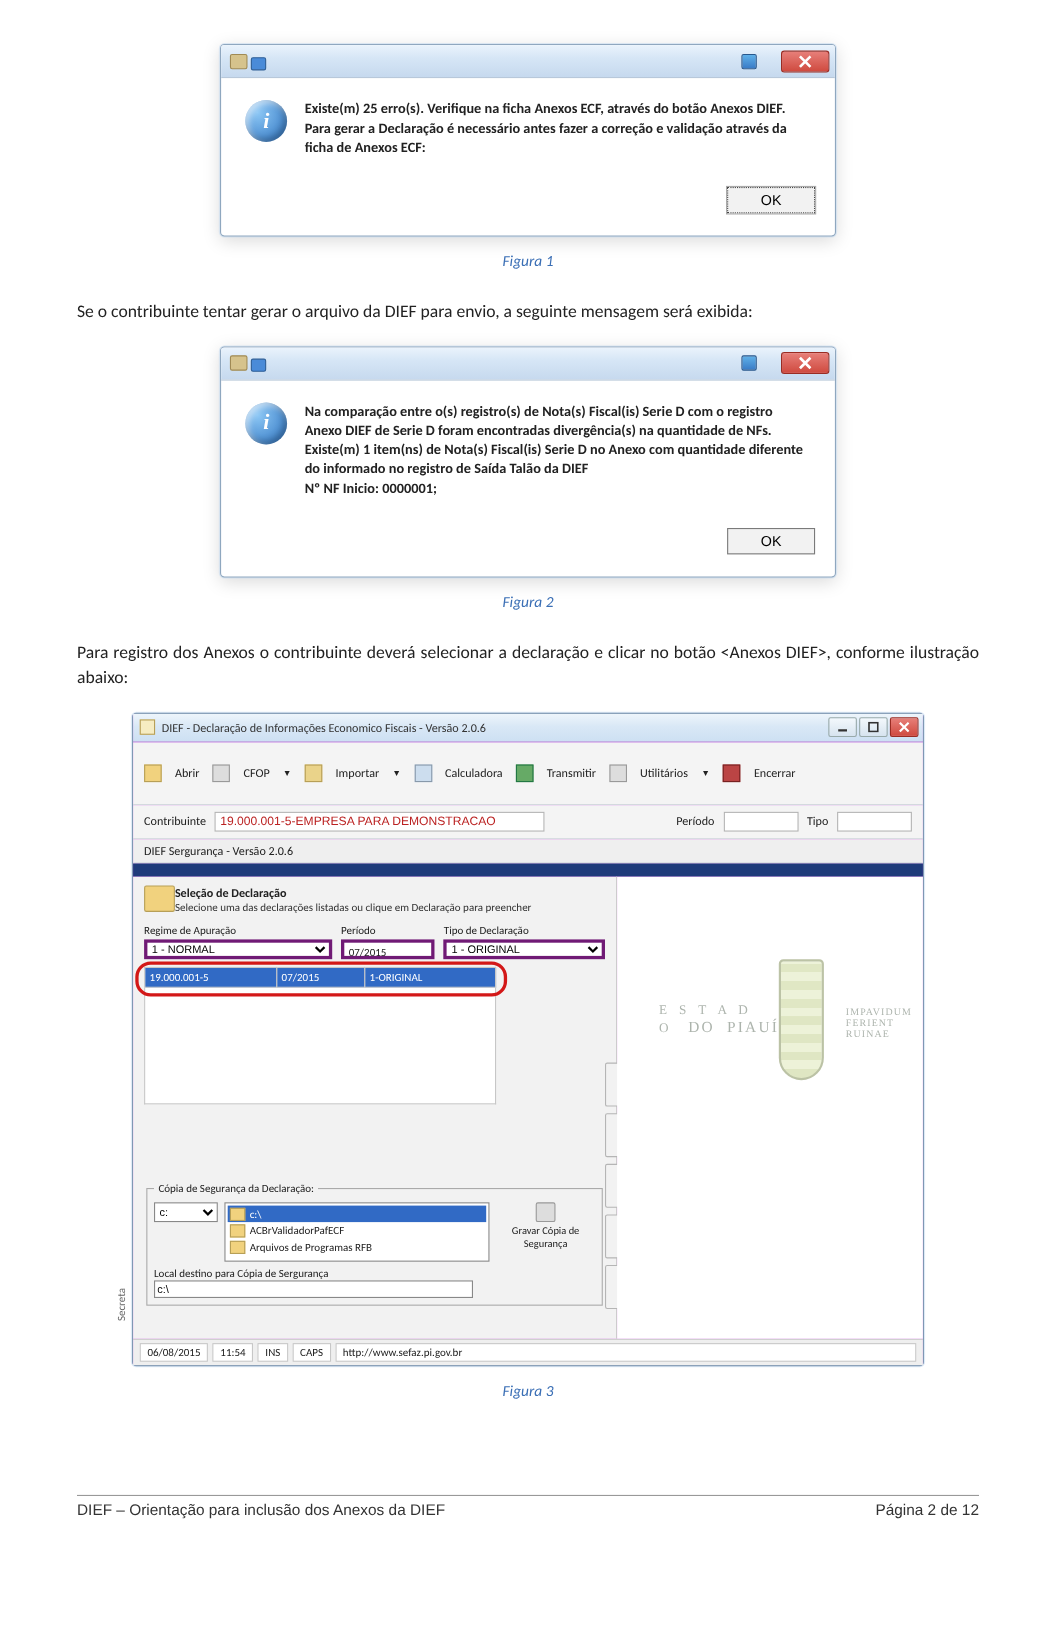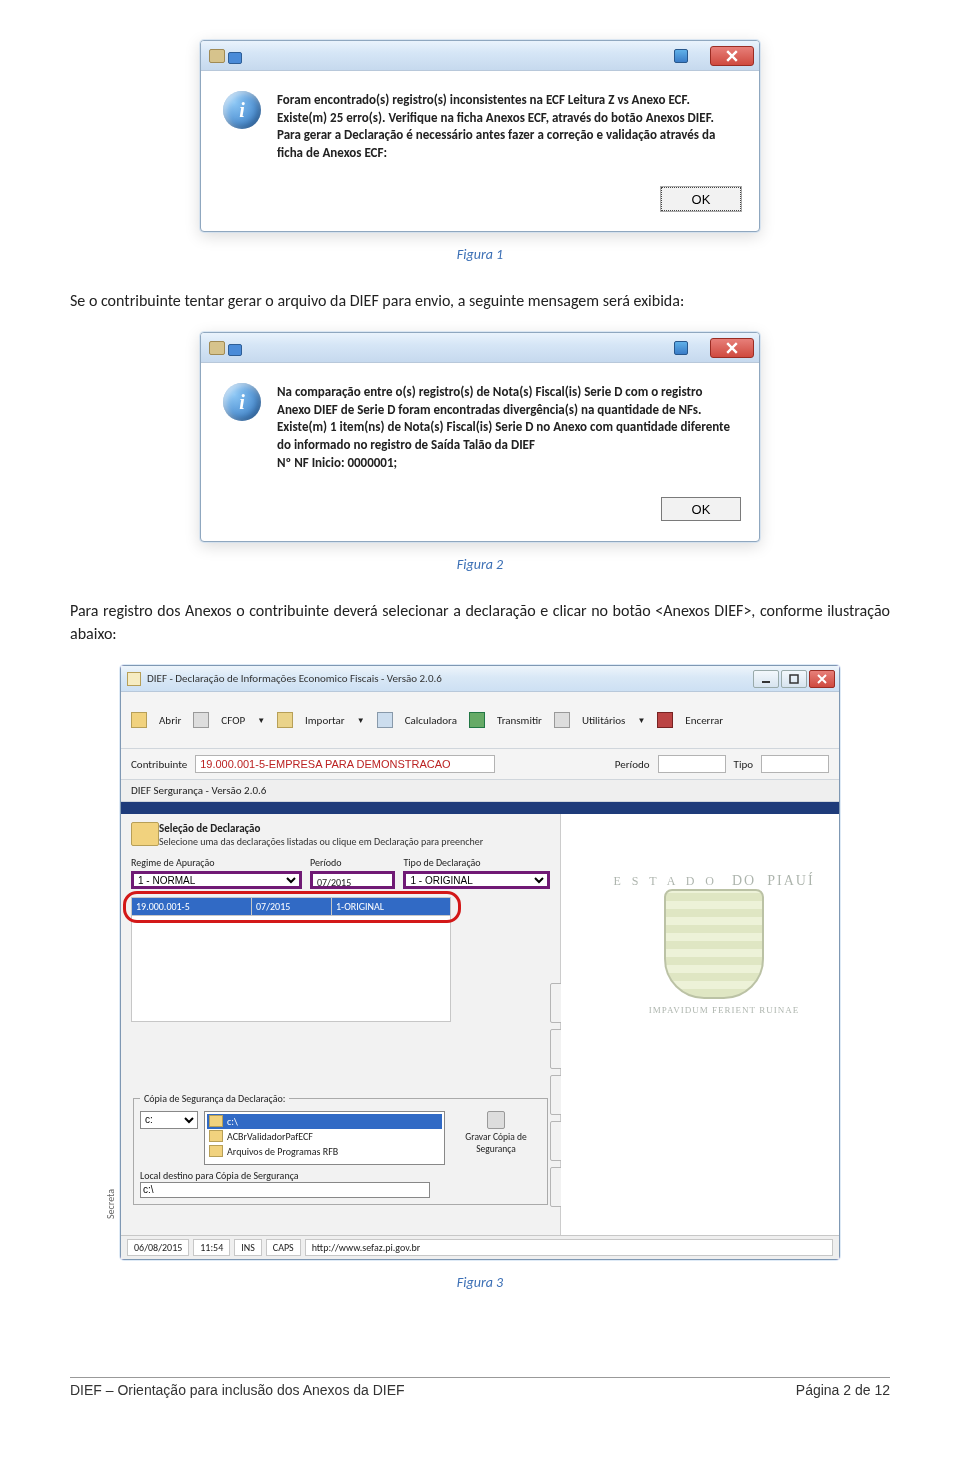--- a/index.html
+++ b/index.html
@@ -176,21 +176,21 @@
   .file-item { display:flex; align-items:center; gap:4px; font-size:10px; padding:1px 2px;}
   .file-item.sel { background:#316ac5; color:#fff;}
   .folder-s { width:14px;height:12px;background:#f1d27e;border:1px solid #b79f57;}
   .gravar-col { width:90px; display:flex; flex-direction:column; align-items:center; gap:2px;}
   .gravar-col .ic { width:18px;height:18px;background:#ddd;border:1px solid #999;border-radius:2px;}
   .dest-row { margin-top:4px; font-size:10px;}
   .dest-row input { width:290px; height:16px; font-size:10px; border:1px solid #888;}
   .watermark {
     position:absolute; right:10px; top:20px; width:230px; height:220px;
     opacity:.45; pointer-events:none;
-    display:flex; flex-direction:column; align-items:center; justify-content:center;
+    display:flex; flex-direction:row; align-items:center; justify-content:center;
     font-family: Georgia, serif; color:#4a5a4a;
   }
   .watermark .arc { font-size:14px; letter-spacing:2px;}
   .watermark .shield { width:100px;height:110px;background:repeating-linear-gradient(0deg,#bac97c 0 8px,#d8e3aa 8px 16px); border:2px solid #6b7a3a; border-radius:8px 8px 40px 40px;}
   .statusbar {
     display:flex; align-items:center; gap:4px;
     border-top:1px solid #c7c7c7; background:#efefef; padding:3px 6px; font-size:10px;
   }
   .statusbar .cell { border:1px solid #c7c7c7; padding:1px 6px; background:#fff;}
   .statusbar .fill { flex:1; border:1px solid #c7c7c7; padding:1px 6px; background:#fff;}
@@ -222,21 +222,20 @@
               <path d="M1 1 L9 9 M9 1 L1 9" stroke="#fff" stroke-width="2"></path>
             </svg>
         </span>
       </div>
     </div>
     <div class="dlg-body">
       <div class="info-icon">
           <span>i</span>
         </div>
       <div class="dlg-text">
-        <div>Foram encontrado(s) registro(s) inconsistentes na ECF Leitura Z vs Anexo ECF.</div>
         <div>Existe(m) 25 erro(s). Verifique na ficha Anexos ECF, através do botão Anexos DIEF.</div>
         <div>Para gerar a Declaração é necessário antes fazer a correção e validação através da ficha de Anexos ECF:</div>
       </div>
     </div>
     <div class="dlg-footer">
       <button class="ok-btn dotted">OK</button>
     </div>
   </div>
 
   <div class="fig-caption">Figura 1</div>

